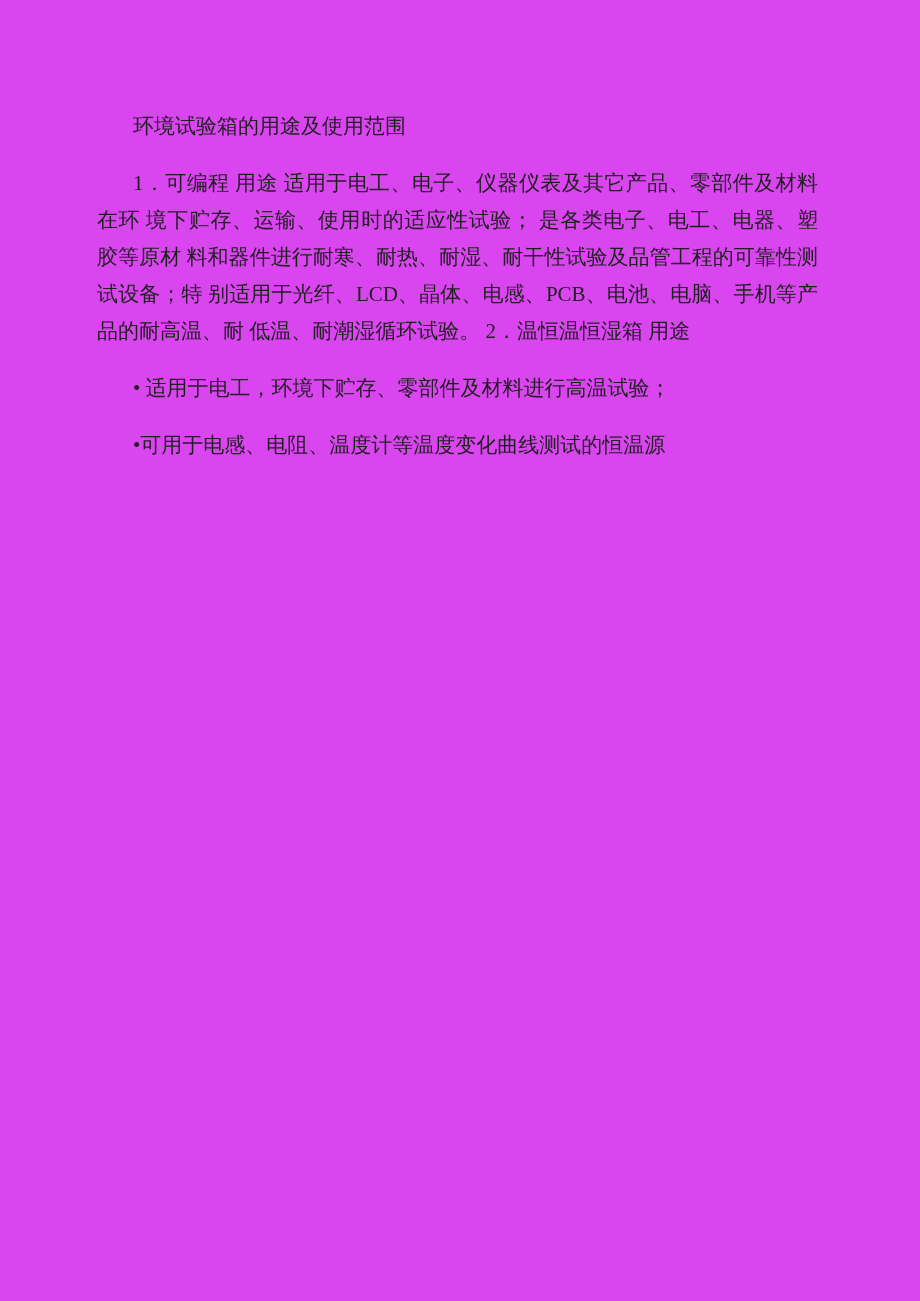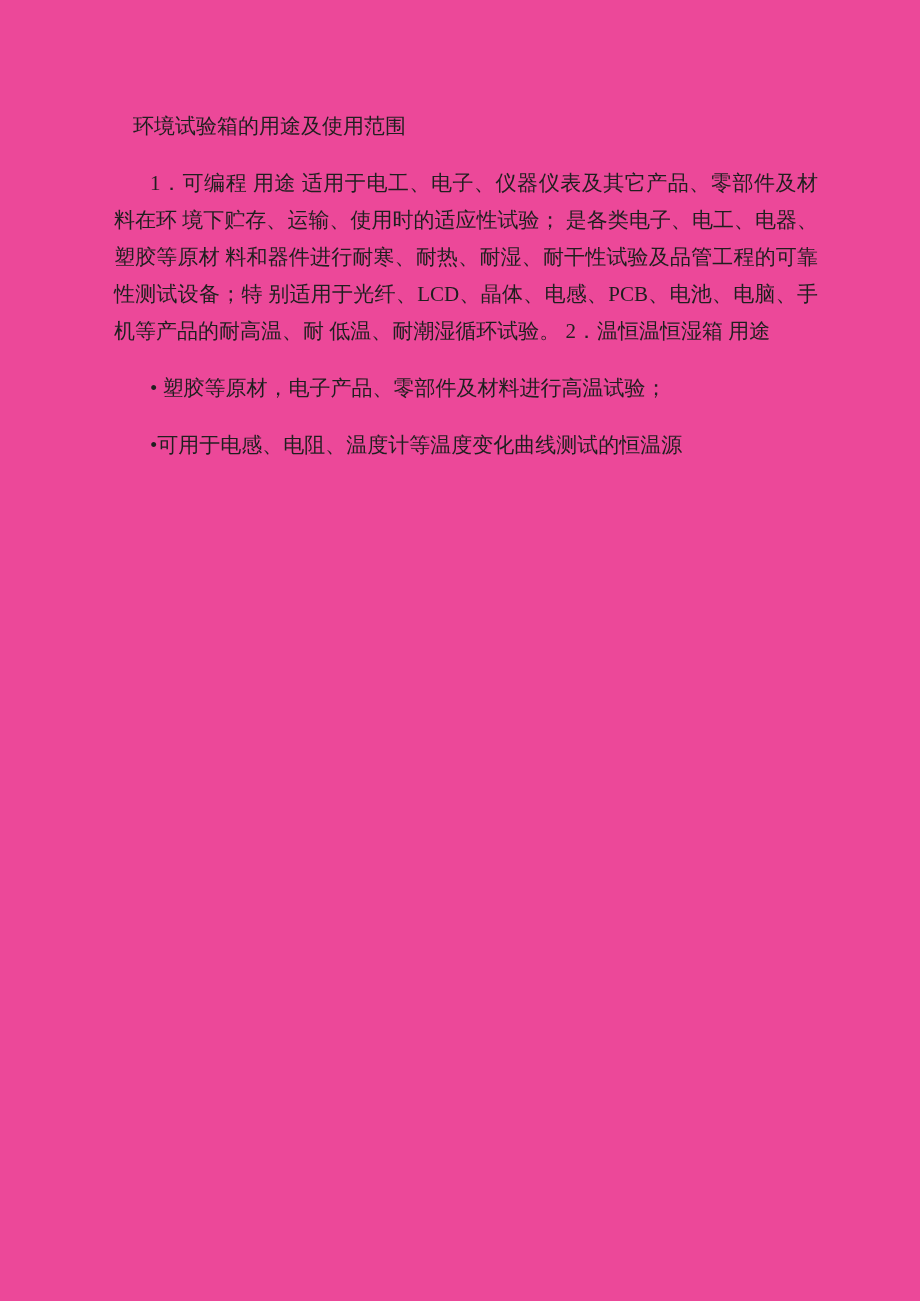--- a/index.html
+++ b/index.html
@@ -10,49 +10,49 @@
     width: 920px;
     height: 1301px;
     background: #ffffff;
     overflow: hidden;
   }
   .page {
     box-sizing: border-box;
     width: 920px;
     height: 1301px;
     padding: 108px 102px 0 97px;
-    background: #ec4899;
+    background: #d946ef;
     color: #1f1f1f;
     font-family: "Liberation Serif", "DejaVu Serif", serif;
     font-size: 21px;
     line-height: 37px;
   }
   .doc-title {
     margin: 0 0 20px 0;
     text-indent: 36px;
     font-weight: normal;
     font-size: 21px;
   }
   .para {
-    margin: 0 0 20px 17px;
+    margin: 0 0 20px 0;
     text-align: justify;
     text-indent: 36px;
     word-break: break-all;
   }
 </style>
 </head>
 <body>
 
 <div class="page">
   <p class="doc-title">环境试验箱的用途及使用范围</p>
 
   <p class="para">1．可编程 用途 适用于电工、电子、仪器仪表及其它产品、零部件及材料在环 境下贮存、运输、使用时的适应性试验； 是各类电子、电工、电器、塑胶等原材 料和器件进行耐寒、耐热、耐湿、耐干性试验及品管工程的可靠性测试设备；特 别适用于光纤、LCD、晶体、电感、PCB、电池、电脑、手机等产品的耐高温、耐 低温、耐潮湿循环试验。 2．温恒温恒湿箱 用途</p>
 
 
 
 
 
 
-  <p class="para">• 塑胶等原材，电子产品、零部件及材料进行高温试验；</p>
+  <p class="para">• 适用于电工，环境下贮存、零部件及材料进行高温试验；</p>
 
 
   <p class="para">•可用于电感、电阻、温度计等温度变化曲线测试的恒温源</p>
 </div>
 
 </body></html>

